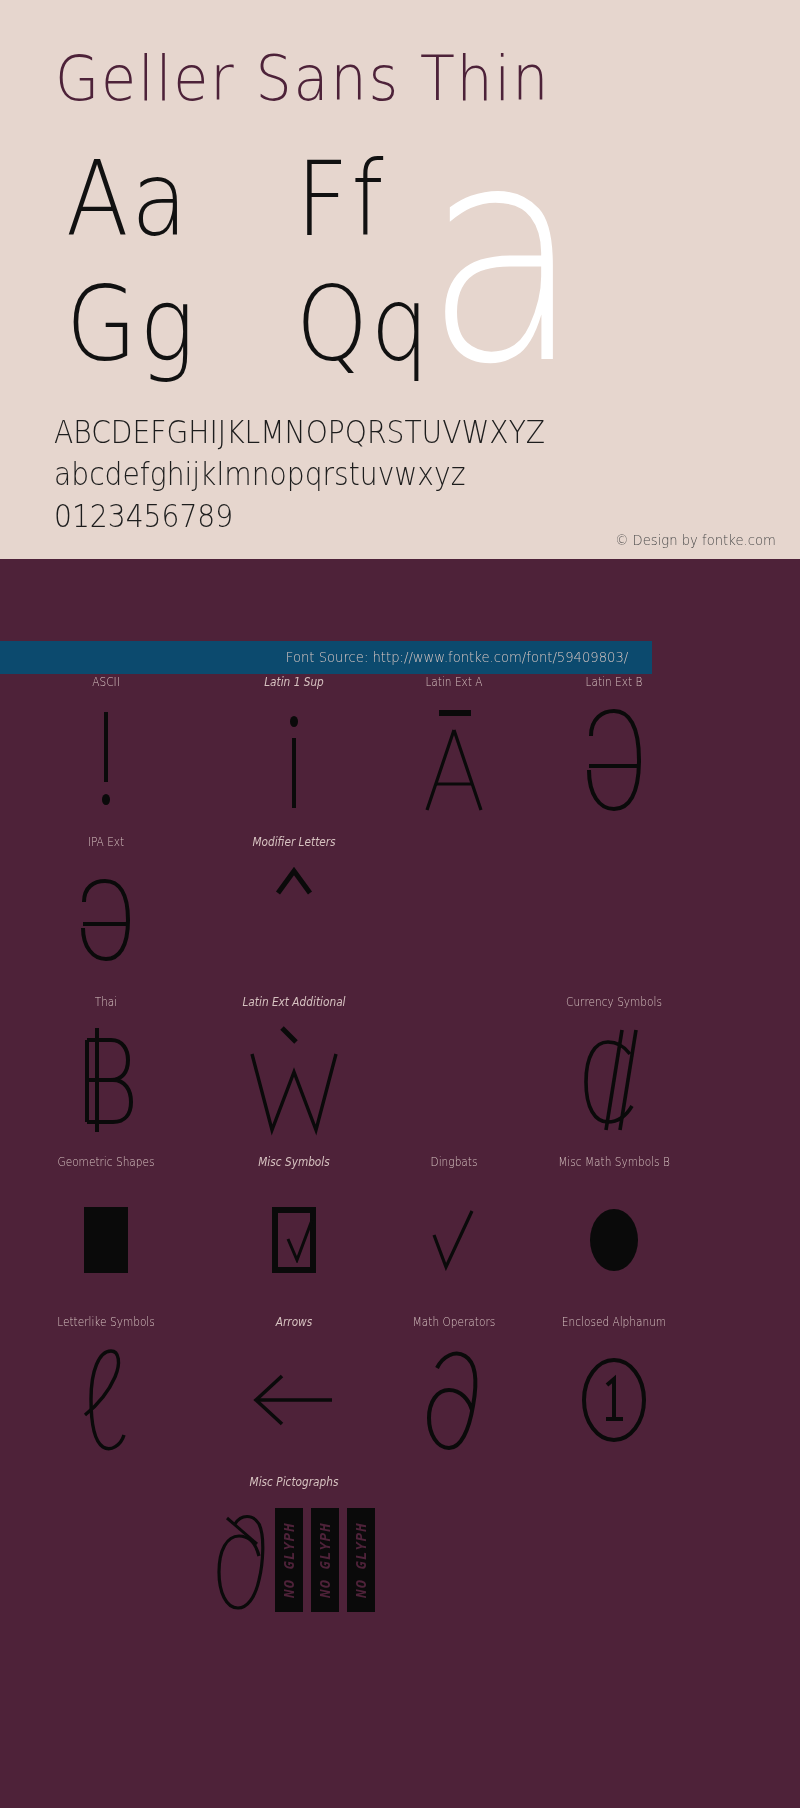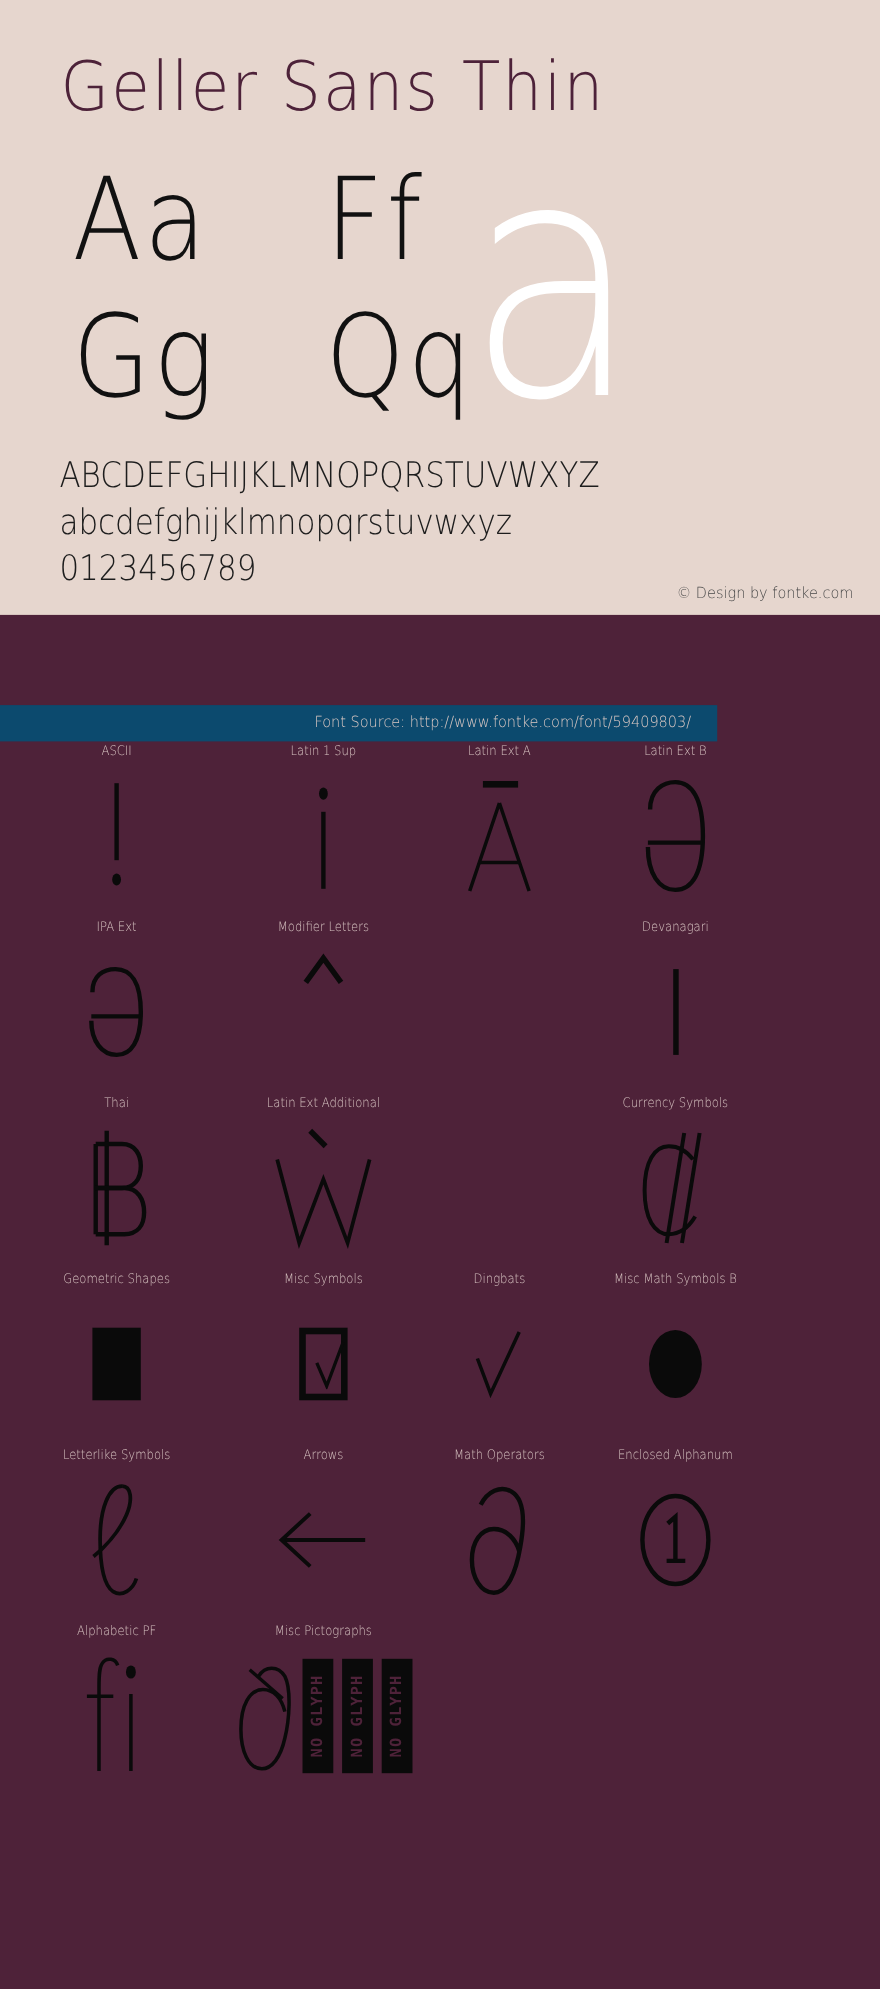--- a/index.html
+++ b/index.html
@@ -157,21 +157,21 @@
     width: 800px;
     height: 160px;
   }
   .block-cell {
     position: absolute;
     top: 0;
     width: 200px;
     height: 160px;
   }
   .block-cell.c0 { left: 6px; }
-  .block-cell.c1 { left: 194px; }
+  .block-cell.c1 { left: 194px; font-style: italic; }
   .block-cell.c2 { left: 354px; }
   .block-cell.c3 { left: 514px; }
 
   .block-label {
     position: absolute;
     top: 0px;
     left: 0;
     width: 200px;
     text-align: center;
     font-family: "DejaVu Sans", sans-serif;
@@ -335,26 +335,20 @@
         </div>
       </div>
       <div class="block-cell c1">
         <div class="block-label">Modifier Letters</div>
         <div class="block-sample">
           <svg class="svg-glyph" width="44" height="110" viewBox="0 0 44 110" fill="none" stroke="#0a0a0a" stroke-width="5">
             <path d="M6 28 L22 6 L38 28"></path>
           </svg>
         </div>
       </div>
-      <div class="block-cell c3">
-        <div class="block-label">Devanagari</div>
-        <div class="block-sample">
-          <div class="g-danda"></div>
-        </div>
-      </div>
     </div>
 
     <div class="block-row">
       <div class="block-cell c0">
         <div class="block-label">Thai</div>
         <div class="block-sample">
           <svg class="svg-glyph" width="62" height="108" viewBox="0 0 62 108" fill="none" stroke="#0a0a0a" stroke-width="4">
             <path d="M22 2 L22 106"></path>
             <path d="M12 14 L12 96"></path>
             <path d="M12 14 L36 14 C48 14 53 24 53 34 C53 46 47 54 36 54 L12 54"></path>
@@ -449,31 +443,20 @@
           <svg class="svg-glyph" width="68" height="86" viewBox="0 0 68 86" fill="none" stroke="#0a0a0a" stroke-width="4">
             <ellipse cx="34" cy="43" rx="30" ry="40"></ellipse>
             <path d="M27 28 L34 22 L34 62"></path>
             <path d="M26 62 L43 62"></path>
           </svg>
         </div>
       </div>
     </div>
 
     <div class="block-row">
-      <div class="block-cell c0">
-        <div class="block-label">Alphabetic PF</div>
-        <div class="block-sample">
-          <svg class="svg-glyph" width="58" height="108" viewBox="0 0 58 108" fill="none" stroke="#0a0a0a" stroke-width="3.2">
-            <path d="M30 8 C28 2 20 0 16 6 C13 10 13 18 13 28 L13 104"></path>
-            <path d="M2 36 L26 36"></path>
-            <path d="M42 34 L42 104"></path>
-            <ellipse cx="42" cy="14" rx="4.5" ry="6" fill="#0a0a0a" stroke="none"></ellipse>
-          </svg>
-        </div>
-      </div>
       <div class="block-cell c1">
         <div class="block-label">Misc Pictographs</div>
         <div class="block-sample">
           <div class="g-noglyph-row">
             <svg class="svg-glyph" width="54" height="104" viewBox="0 0 54 104" fill="none" stroke="#0a0a0a" stroke-width="3.2">
               <path d="M22 16 C28 6 40 6 46 16 C52 28 50 56 46 72 C42 90 34 100 25 100 C13 100 6 84 6 64 C6 42 14 28 26 28 C36 28 43 36 46 48"></path>
               <path d="M14 10 L44 36" stroke-width="3"></path>
             </svg>
             <div class="noglyph-box">
               <span>NO GLYPH</span>

